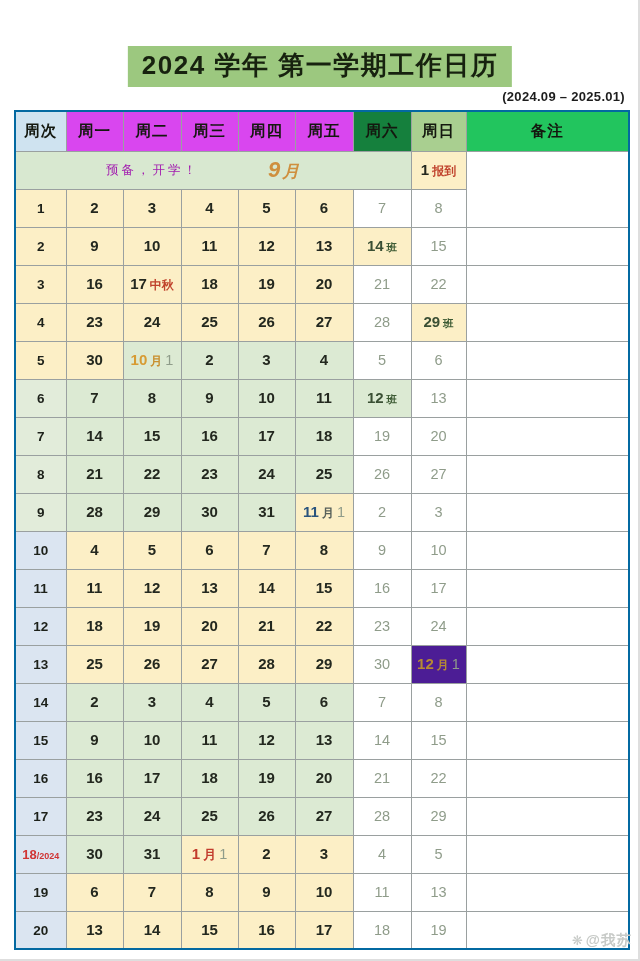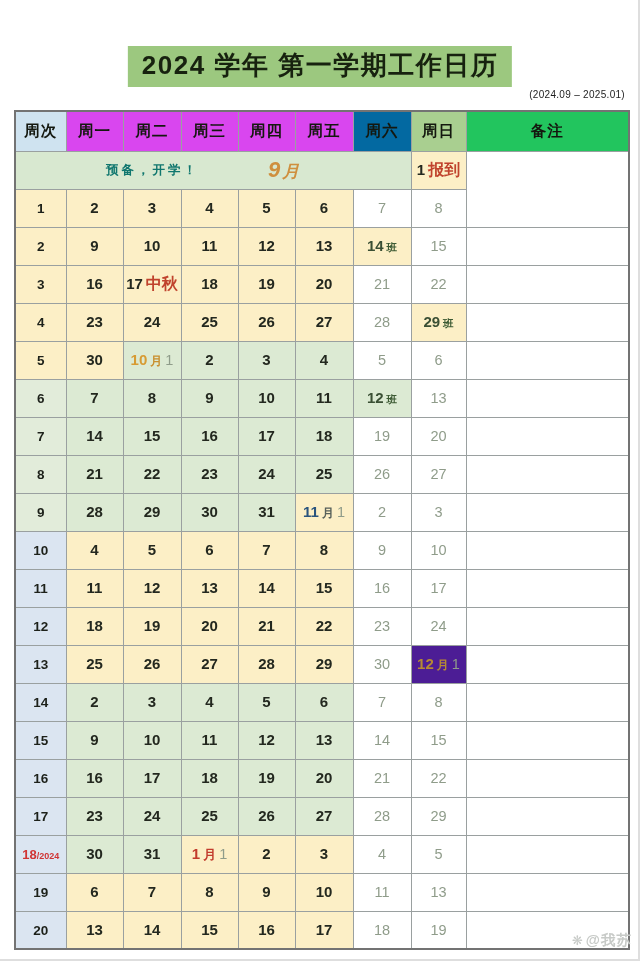--- a/index.html
+++ b/index.html
@@ -8,66 +8,66 @@
   .page {
     position:relative; width:640px; height:961px; background:#ffffff;
     overflow:hidden; box-shadow: inset -2px -2px 0 #dedede;
   }
   .title {
     position:absolute; top:46px; left:50%; transform:translateX(-50%);
     background:#9cc87f; color:#17220f; font-size:26px; font-weight:700;
     letter-spacing:1.5px; padding:2px 14px 4px 14px; white-space:nowrap;
   }
   .date-range {
-    position:absolute; top:89px; right:15px; font-size:10px; color:#1d1d1d;
-    font-weight:400; letter-spacing:0.3px;
+    position:absolute; top:89px; right:15px; font-size:13px; color:#1d1d1d;
+    font-weight:700; letter-spacing:0.3px;
   }
   table.cal {
     position:absolute; top:110px; left:14px; width:614px;
     border-collapse:collapse; table-layout:fixed;
-    border:2px solid #737373;
+    border:2px solid #0369a1;
   }
   .cal th, .cal td { border:1px solid #9aa0a0; text-align:center; vertical-align:middle; padding:0; }
   .cal th { height:40px; font-size:15.5px; font-weight:700; color:#14180f; letter-spacing:1px; }
   .cal td { height:38px; }
   
   .h-week   { background:#cfe3f0; }
   .h-day    { background:#d946ef; }
-  .h-sat    { background:#0369a1; color:#3d6b36; }
+  .h-sat    { background:#15803d; color:#3d6b36; }
   .h-sun    { background:#a9cf90; color:#243c1e; }
   .h-remark { background:#22c55e; }
   
   .bg-y { background:#fcefc6; }
   .bg-g { background:#dcead3; }
   .bg-w { background:#ffffff; }
   .bg-p { background:#4c1d95; }
   .wk-y { background:#fcefc6; }
   .wk-g { background:#e2ecda; }
   .wk-b { background:#dbe5f1; }
   .remark-cell { background:#ffffff; }
   
   .sept-merged { background:#d8e8d0; position:relative; }
   .handwritten {
     position:absolute; left:90px; top:50%; transform:translateY(-50%);
-    font-size:12.5px; font-weight:700; letter-spacing:3px; color:#0f766e; white-space:nowrap;
+    font-size:12.5px; font-weight:400; letter-spacing:3px; color:#a21caf; white-space:nowrap;
   }
   .month-label {
     position:absolute; left:252px; top:50%; transform:translateY(-50%);
     color:#cf8f3e; font-weight:700; font-size:22px; white-space:nowrap;font-style:italic;
   }
   .month-label .month-char { font-size:17px; margin-left:2px; }
   
   .p { display:inline-block; line-height:1; }
   .p + .p { margin-left:3px; }
   .k       { color:#23281f; font-weight:700; font-size:15px; }
   .m       { color:#8f9c8a; font-weight:400; font-size:14.5px; }
   .kg      { color:#3a4f34; font-weight:700; font-size:15px; }
   .ban     { color:#3c5a33; font-weight:600; font-size:10.5px; }
   .red     { color:#c23b2c; font-weight:700; font-size:15px; }
-  .redsm   { color:#c0432d; font-weight:700; font-size:16px;font-family:Liberation Mono, monospace; }
+  .redsm   { color:#c0432d; font-weight:700; font-size:12px;font-family:Liberation Mono, monospace; }
   .redsm2  { color:#c23b2c; font-weight:700; font-size:13px; }
   .orange  { color:#d79b33; font-weight:700; font-size:15px; }
   .orangesm{ color:#c98f2e; font-weight:600; font-size:12px; }
   .blue    { color:#2a547e; font-weight:700; font-size:15px; }
   .dksm    { color:#57605a; font-weight:600; font-size:12px; }
   .gold    { color:#b68a33; font-weight:700; font-size:15px; }
   .goldsm  { color:#b68a33; font-weight:600; font-size:12px; }
   .wk      { color:#1d211a; font-weight:700; font-size:13.5px; }
   .wkred   { color:#d03434; font-weight:800; font-size:13px; }
   .wkredsm { color:#d03434; font-weight:700; font-size:9px; margin-left:0 !important; }

